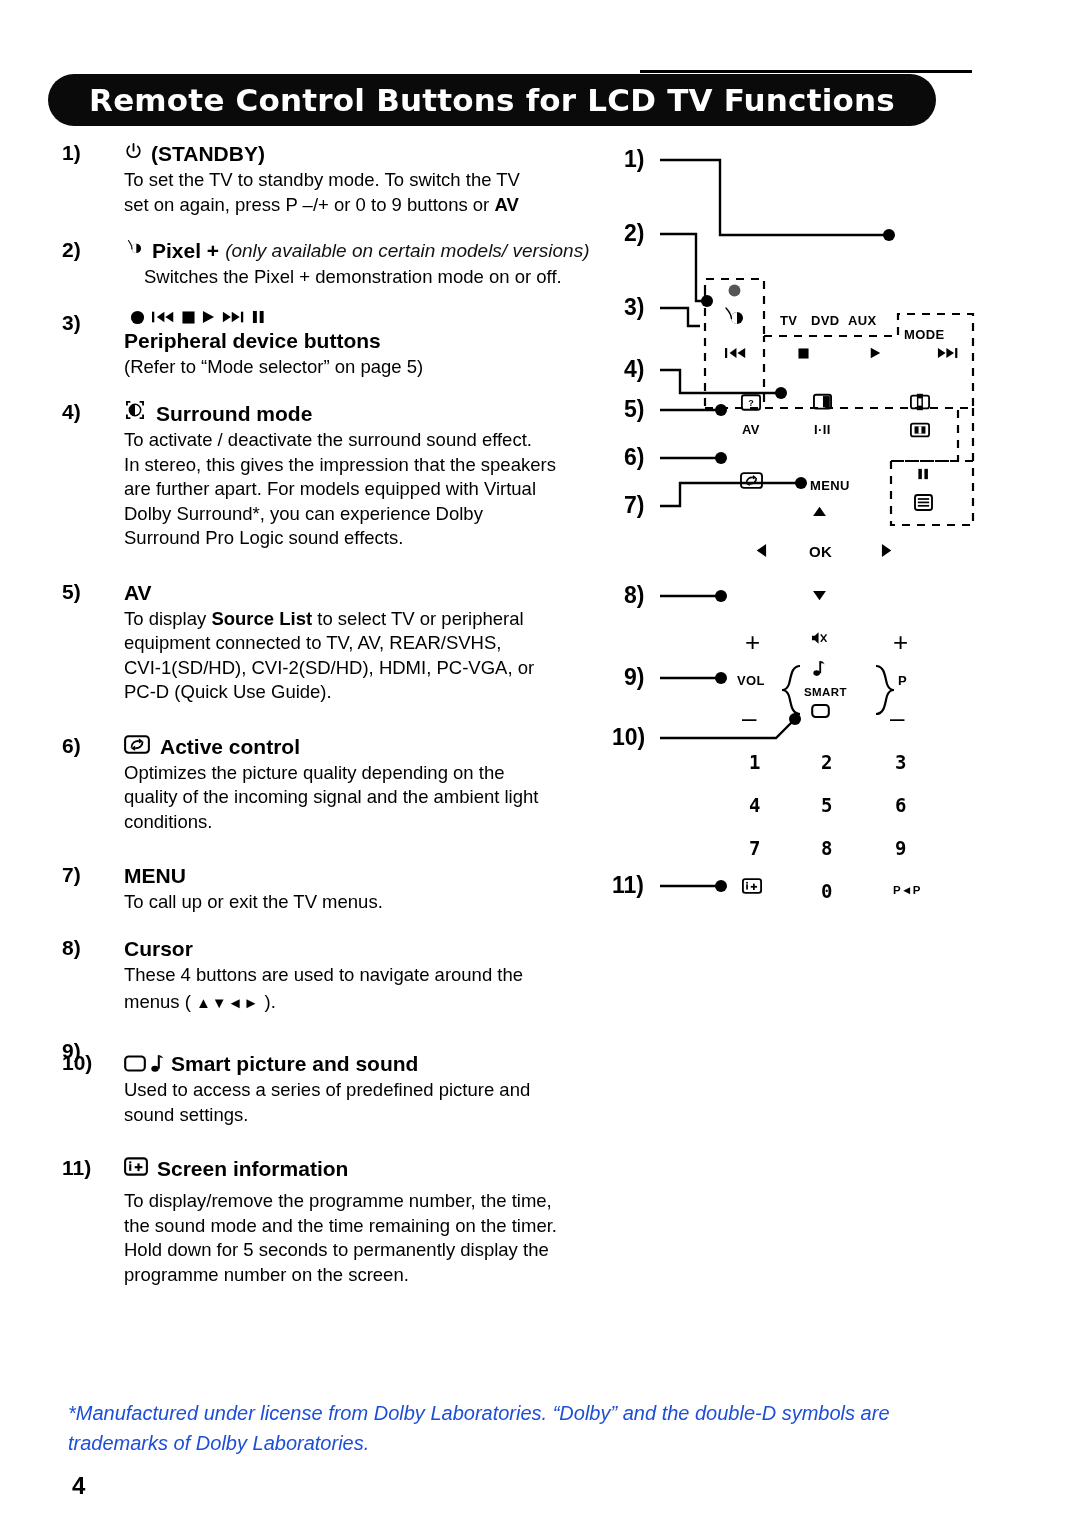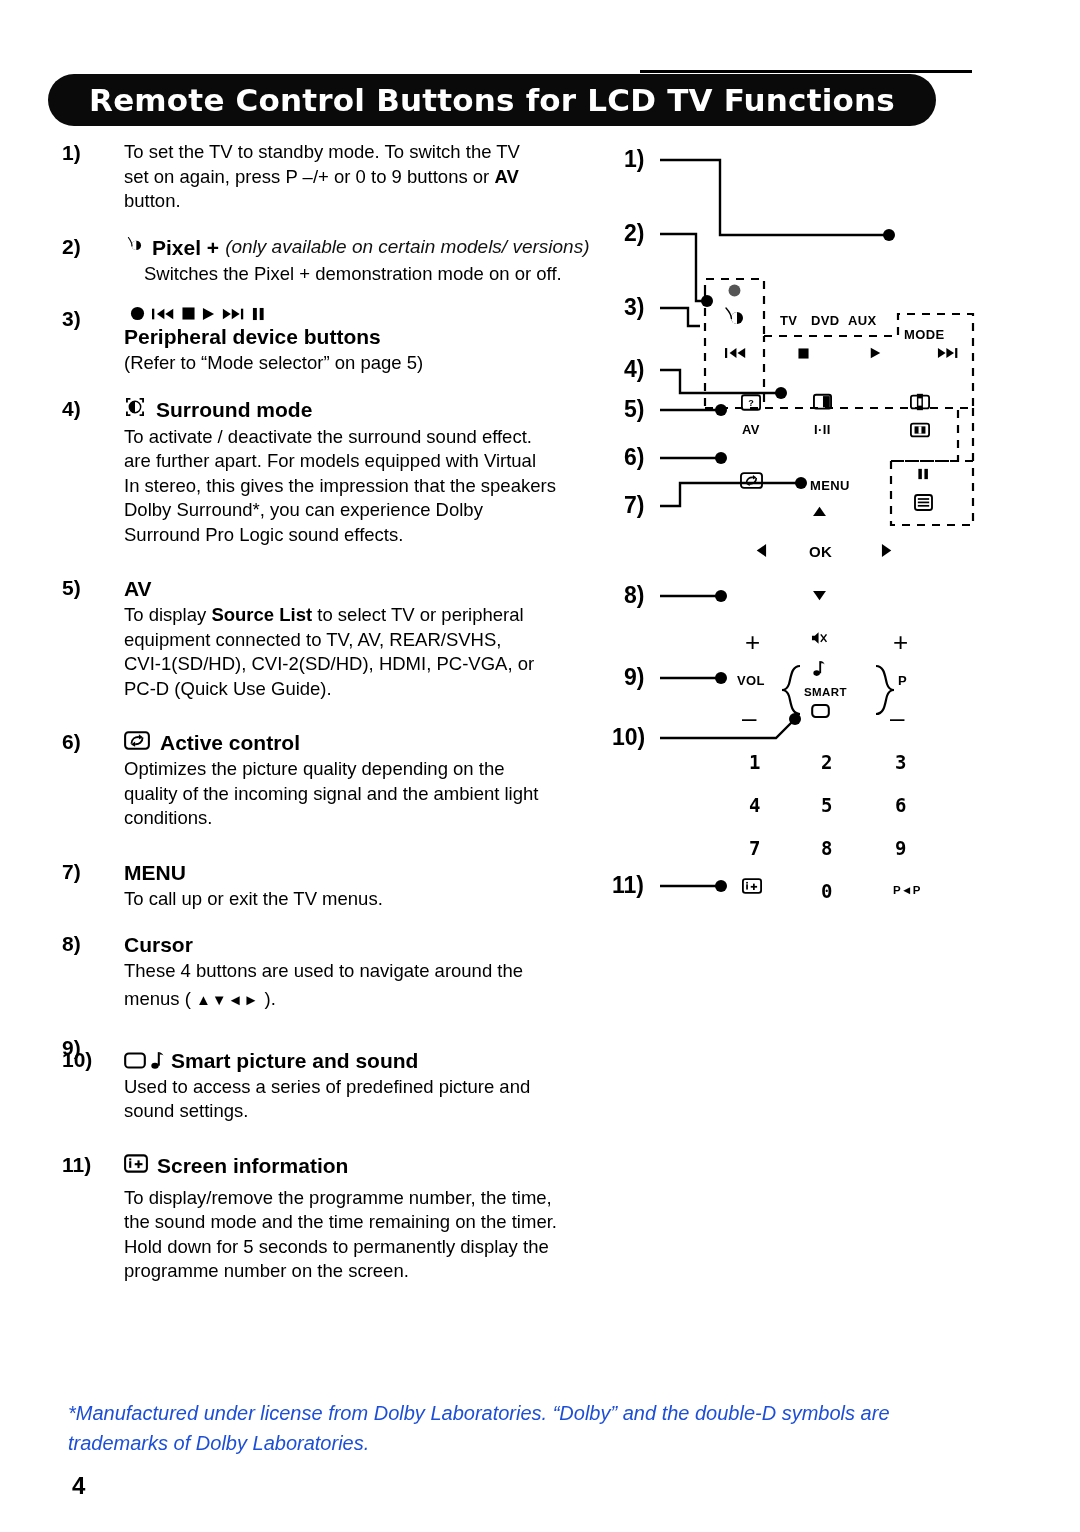--- a/index.html
+++ b/index.html
@@ -94,23 +94,31 @@
   <div class="header-rule"></div>
   <div class="header-pill">
     <span class="title">Remote Control Buttons for LCD TV Functions</span>
   </div>
 
   <div class="left-col">
 
     <div class="item">
       <div class="num">1)</div>
       <div class="body">
+        <div class="head">
+          <span>
+            <svg width="19" height="19" viewBox="0 0 24 24" aria-hidden="true">
+              <path d="M12 2.5 L12 11" stroke="#000" stroke-width="2.3" fill="none" stroke-linecap="round"></path>
+              <path d="M6.6 5.4 A8 8 0 1 0 17.4 5.4" stroke="#000" stroke-width="2.1" fill="none" stroke-linecap="round"></path>
+            </svg>
+          </span>
+          <span class="ht">(STANDBY)</span>
+        </div>
         <p class="desc">To set the TV to standby mode. To switch the TV</p>
         <p class="desc"><span>set on again, press P –/+ or 0 to 9 buttons or </span><b class="inline">AV</b></p>
-        <p class="desc">button.</p>
       </div>
     </div>
 
     <div class="gap-m"></div>
 
     <div class="item">
       <div class="num">2)</div>
       <div class="body">
         <div class="head" style="gap:6px;">
           <span>
@@ -189,22 +197,22 @@
               <circle cx="12" cy="12" r="6.2" fill="none" stroke="#000" stroke-width="1.6"></circle>
               <path d="M2.2 2.2 L7 2.2 L7 4.2 L4.2 4.2 L4.2 7 L2.2 7 Z" fill="#000"></path>
               <path d="M21.8 2.2 L17 2.2 L17 4.2 L19.8 4.2 L19.8 7 L21.8 7 Z" fill="#000"></path>
               <path d="M2.2 21.8 L7 21.8 L7 19.8 L4.2 19.8 L4.2 17 L2.2 17 Z" fill="#000"></path>
               <path d="M21.8 21.8 L17 21.8 L17 19.8 L19.8 19.8 L19.8 17 L21.8 17 Z" fill="#000"></path>
             </svg>
           </span>
           <span class="ht">Surround mode</span>
         </div>
         <p class="desc">To activate / deactivate the surround sound effect.</p>
+        <p class="desc">In stereo, this gives the impression that the speakers</p>
         <p class="desc">are further apart. For models equipped with Virtual</p>
-        <p class="desc">In stereo, this gives the impression that the speakers</p>
         <p class="desc">Dolby Surround*, you can experience Dolby</p>
         <p class="desc">Surround Pro Logic sound effects.</p>
       </div>
     </div>
 
     <div class="gap-l"></div>
 
     <div class="item">
       <div class="num">5)</div>
       <div class="body">

